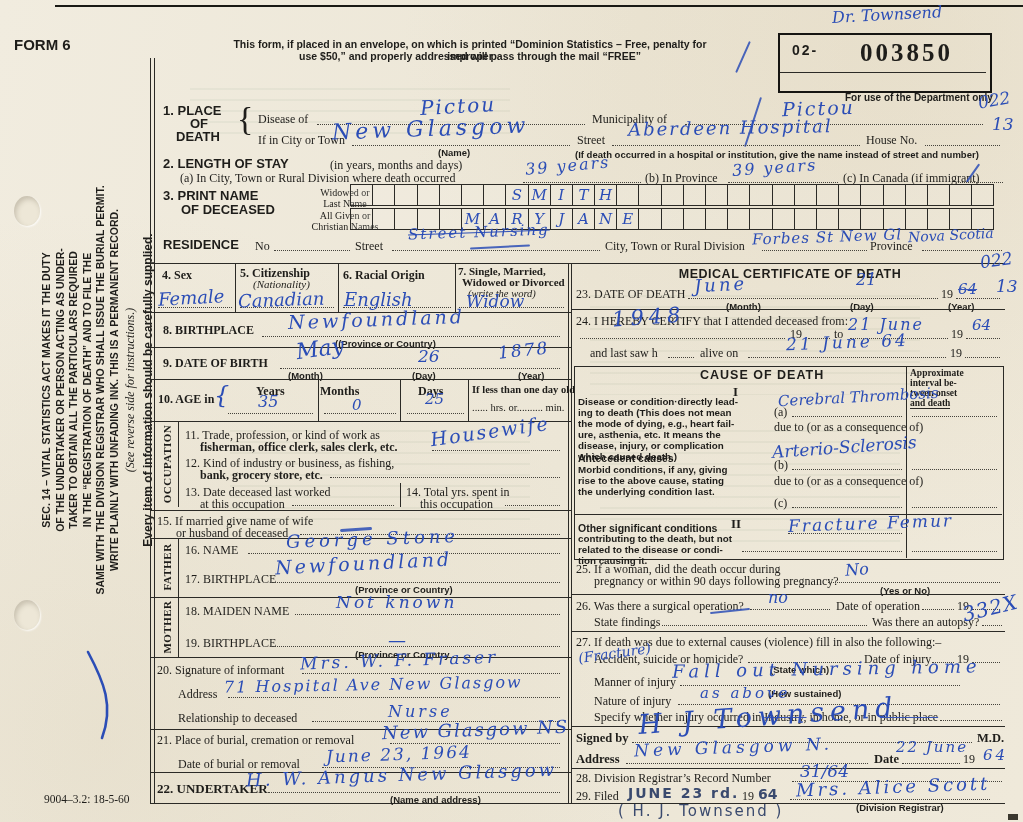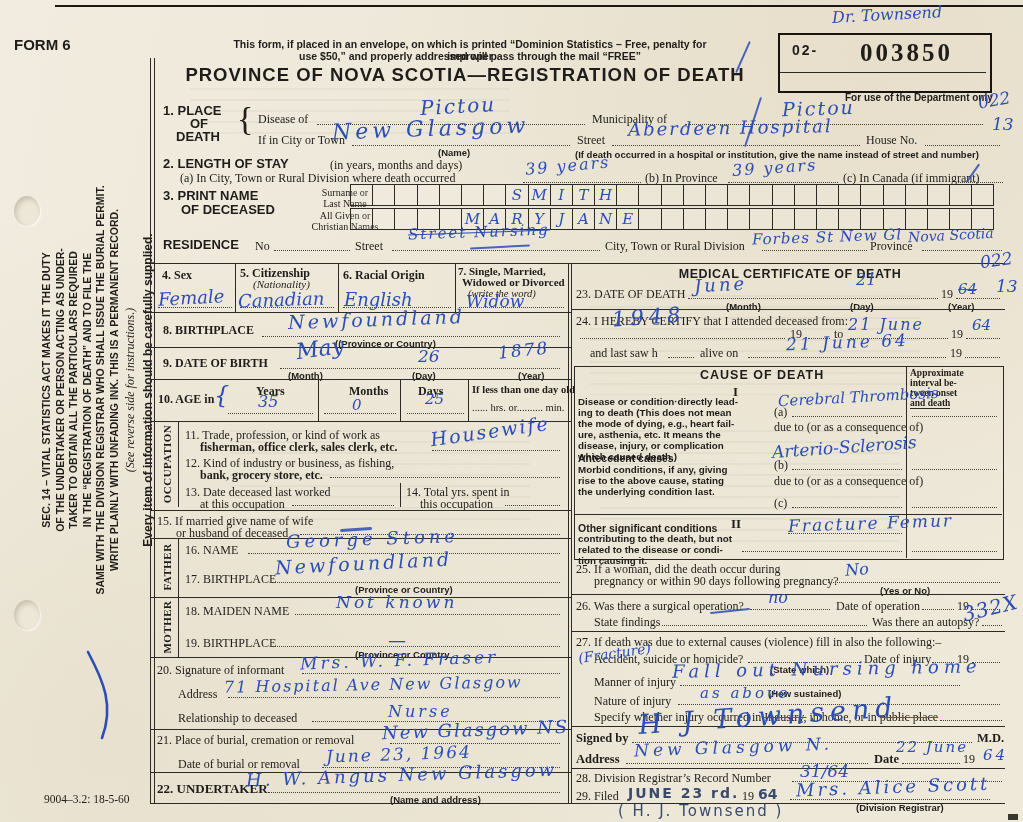--- a/index.html
+++ b/index.html
@@ -70,21 +70,20 @@
 
   <div class="abs vl" style="left:150px;top:58px;height:745px"></div>
   <div class="abs vl" style="left:154px;top:58px;height:745px"></div>
   <div class="abs vl" style="left:568px;top:263px;height:540px"></div>
   <div class="abs vl" style="left:571px;top:263px;height:540px"></div>
   <div class="abs hl" style="left:150px;top:263px;width:855px"></div>
   <div class="abs hl" style="left:150px;top:803px;width:855px"></div>
 
   <div class="abs sans b c" style="left:210px;top:38px;width:520px;font-size:10.5px">This form, if placed in an envelope, on which is printed “Dominion Statistics – Free, penalty for improper</div>
   <div class="abs sans b c" style="left:210px;top:50px;width:520px;font-size:10.5px">use $50,” and properly addressed will pass through the mail “FREE”</div>
-  <div class="abs sans b c" style="left:180px;top:64px;width:570px;font-size:18.5px;letter-spacing:1px">PROVINCE OF NOVA SCOTIA—REGISTRATION OF DEATH</div>
   <div class="abs hw" style="left:832px;top:5px;font-size:16px;transform:rotate(-3deg)">Dr. Townsend</div>
   <div class="abs stampbox" style="left:778px;top:33px;width:210px;height:56px">
     <div class="abs sans b" style="left:12px;top:7px;font-size:14px;letter-spacing:2px">02-</div>
     <div class="abs b" style="left:80px;top:4px;font-size:25px;letter-spacing:3px">003850</div>
     <div class="abs hl" style="left:0;top:37px;width:206px"></div>
   </div>
   <div class="abs sans b" style="left:845px;top:92px;font-size:10px">For use of the Department only</div>
   <div class="abs pen" style="left:742px;top:40px;height:34px;transform:rotate(24deg)"></div>
   <div class="abs pen" style="left:752px;top:96px;height:52px;transform:rotate(18deg)"></div>
 
@@ -118,21 +117,21 @@
   <div class="abs hw" style="left:525px;top:156px;font-size:16px;transform:rotate(-5deg);letter-spacing:2px">39 years</div>
   <div class="abs body12" style="left:645px;top:171px">(b) In Province</div>
   <div class="abs dot" style="left:728px;top:182px;width:110px"></div>
   <div class="abs hw" style="left:732px;top:158px;font-size:16px;transform:rotate(-4deg);letter-spacing:2px">39 years</div>
   <div class="abs body12" style="left:843px;top:171px">(c) In Canada (if immigrant)</div>
   <div class="abs dot" style="left:958px;top:182px;width:45px"></div>
   <div class="abs pen" style="left:972px;top:162px;height:22px;transform:rotate(35deg)"></div>
 
   <div class="abs sans b" style="left:163px;top:188px;font-size:13px"><span>3.</span> <span>PRINT NAME</span></div>
   <div class="abs sans b" style="left:181px;top:202px;font-size:13px">OF DECEASED</div>
-  <div class="abs sm c" style="left:300px;top:187px;width:90px;font-size:10px"><span>Surname or</span><br><span>Last Name</span></div>
+  <div class="abs sm c" style="left:300px;top:187px;width:90px;font-size:10px"><span>Widowed or</span><br><span>Last Name</span></div>
   <div class="abs sm c" style="left:298px;top:210px;width:94px;font-size:10px"><span>All Given or</span><br><span>Christian Names</span></div>
   <div class="abs gridrow" style="left:350px;top:184px">
       <div></div>
       <div></div>
       <div></div>
       <div></div>
       <div></div>
       <div></div>
       <div></div>
       <div>S</div>
@@ -239,21 +238,21 @@
   <div class="abs hw" style="left:418px;top:346px;font-size:17px">26</div>
   <div class="abs hw" style="left:498px;top:340px;font-size:17px;transform:rotate(-6deg);letter-spacing:2px">1878</div>
   <div class="abs hl" style="left:150px;top:379px;width:421px"></div>
 
   <div class="abs body12 b" style="left:158px;top:392px">10. AGE in</div>
   <div class="abs hw" style="left:214px;top:381px;font-size:24px">{</div>
   <div class="abs vl" style="left:318px;top:379px;height:42px"></div>
   <div class="abs vl" style="left:400px;top:379px;height:42px"></div>
   <div class="abs vl" style="left:468px;top:379px;height:42px"></div>
   <div class="abs body12 b" style="left:256px;top:384px">Years</div>
-  <div class="abs body12 b" style="left:349px;top:384px">Months</div>
+  <div class="abs body12 b" style="left:320px;top:384px">Months</div>
   <div class="abs body12 b" style="left:418px;top:384px">Days</div>
   <div class="abs b" style="left:472px;top:384px;font-size:10.5px">If less than one day old</div>
   <div class="abs" style="left:472px;top:402px;font-size:10.5px">...... hrs. or.......... min.</div>
   <div class="abs dot" style="left:228px;top:413px;width:85px"></div>
   <div class="abs dot" style="left:324px;top:413px;width:72px"></div>
   <div class="abs dot" style="left:407px;top:413px;width:57px"></div>
   <div class="abs hw" style="left:258px;top:392px;font-size:16px">35</div>
   <div class="abs hw" style="left:352px;top:396px;font-size:15px">0</div>
   <div class="abs hw" style="left:425px;top:390px;font-size:15px">25</div>
   <div class="abs hl" style="left:150px;top:421px;width:421px"></div>

